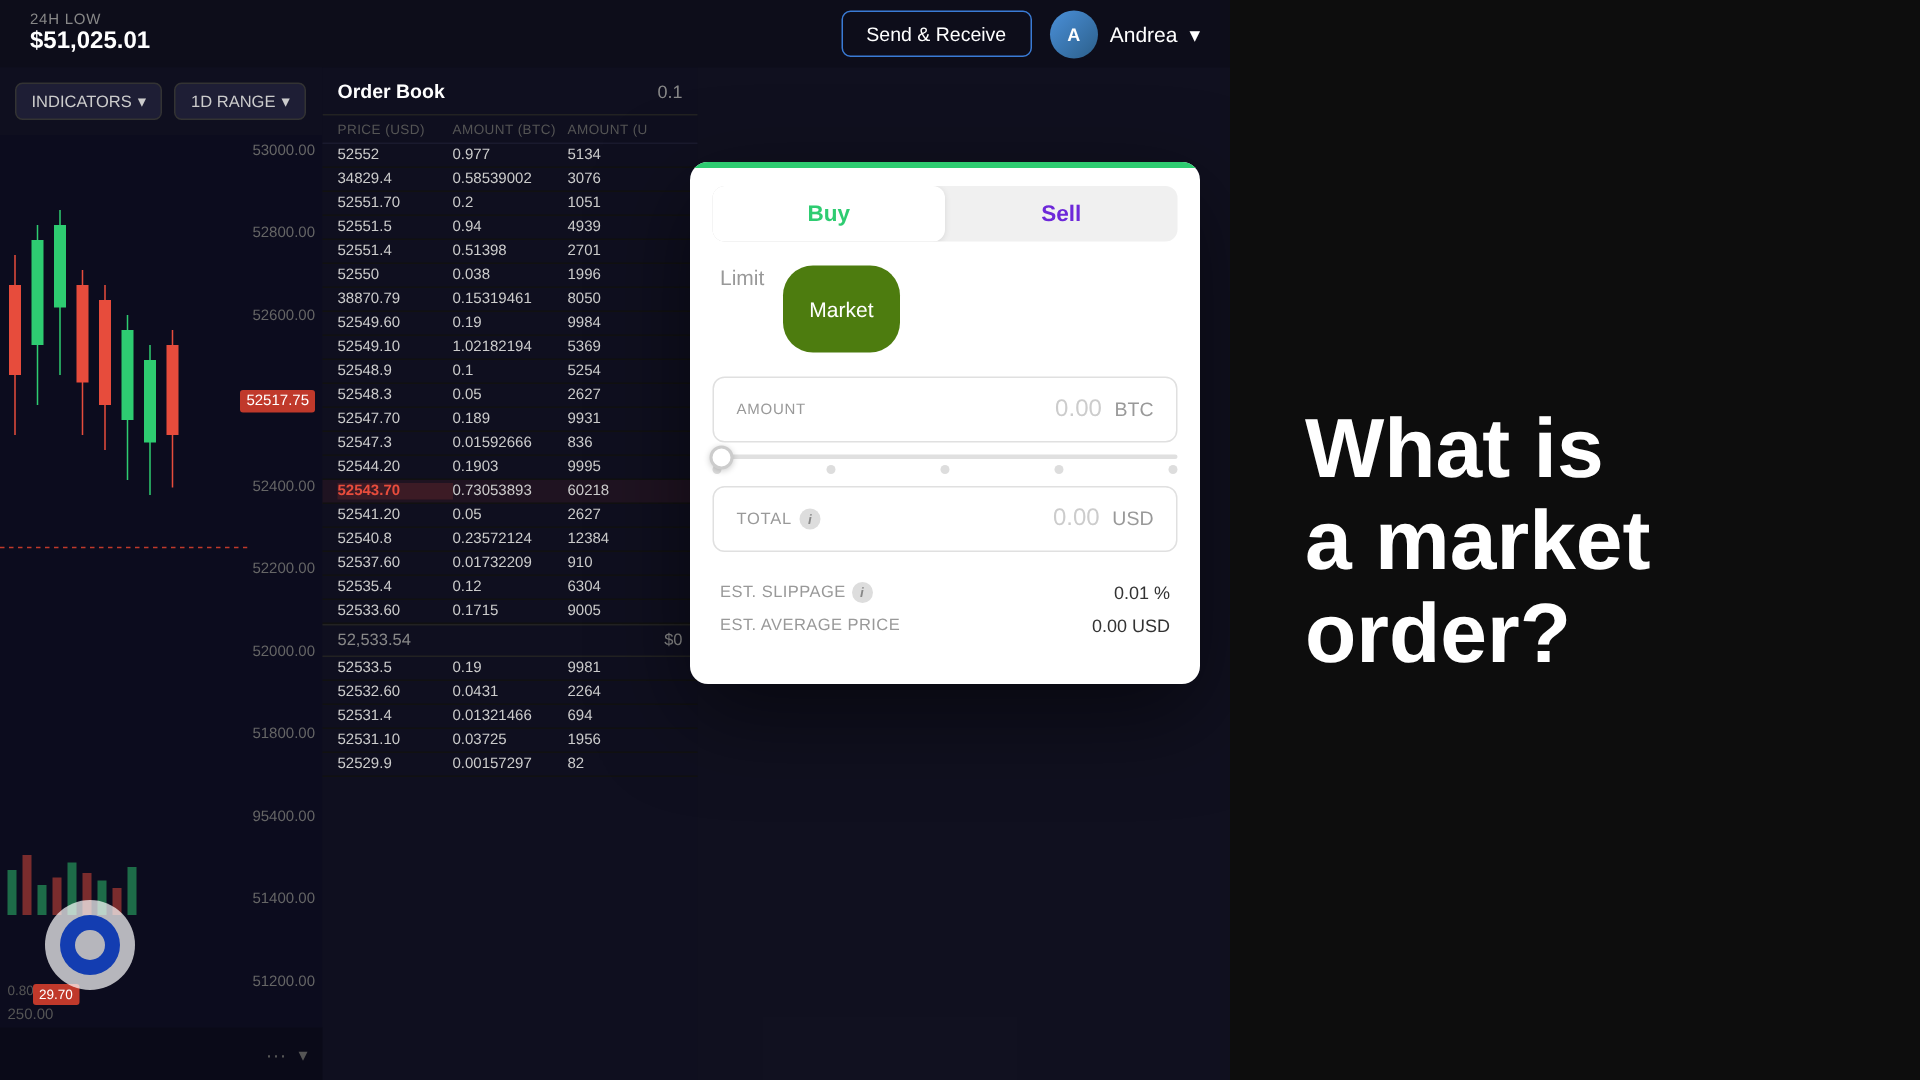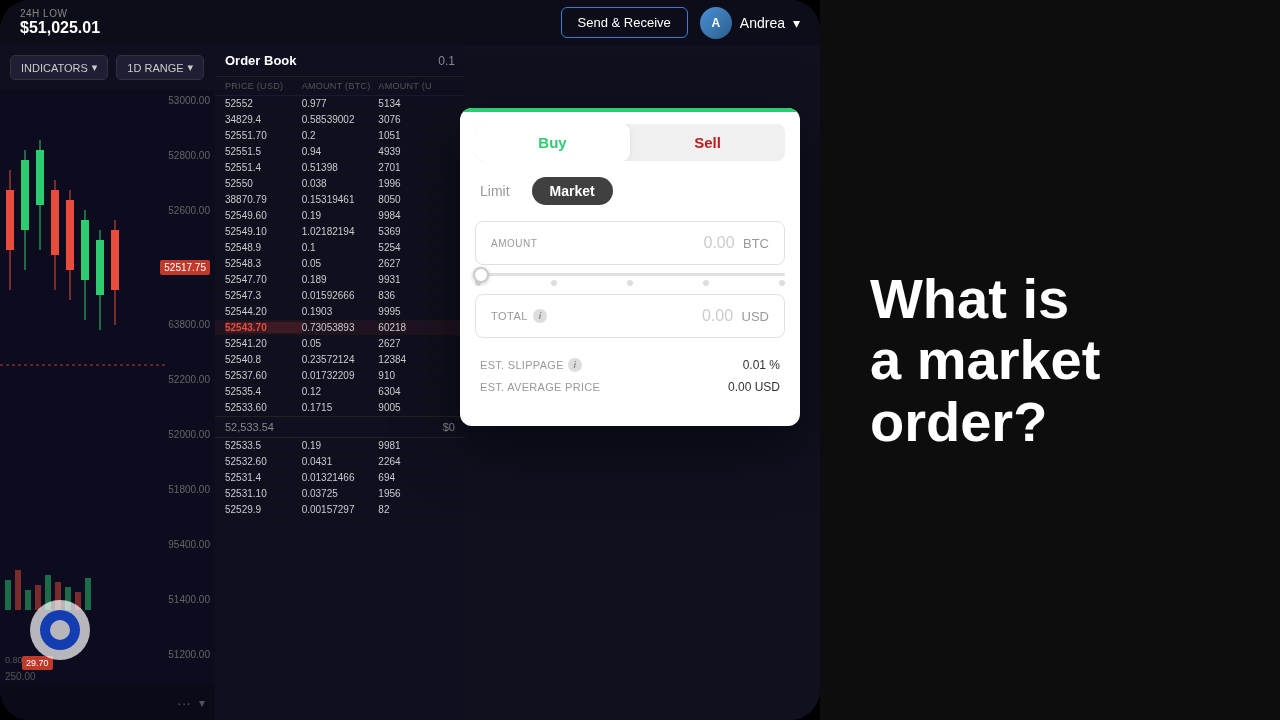--- a/index.html
+++ b/index.html
@@ -12,21 +12,20 @@
       display: flex;
     }
 
     
     .trading-panel {
       width: 820px;
       height: 720px;
       background: #1a1a2e;
       position: relative;
       overflow: hidden;
-      border-radius: 30px;
     }
 
     
     .trading-panel::before {
       content: '';
       position: absolute;
       inset: 0;
       background: rgba(10, 10, 20, 0.55);
       z-index: 1;
       pointer-events: none;
@@ -332,44 +331,44 @@
       transition: background 0.2s;
     }
 
     .tab-btn.active-buy {
       background: #fff;
       color: #2ecc71;
       box-shadow: 0 1px 4px rgba(0,0,0,0.1);
     }
 
     .tab-btn.inactive {
-      color: #b91c1c;
+      color: #6d28d9;
     }
 
     .limit-market-row {
       display: flex;
-      align-items: center;
-      gap: 22px;
+      align-items: flex-start;
+      gap: 12px;
       padding: 16px 20px 8px;
     }
 
     .order-type-label {
       font-size: 14px;
       color: #999;
       cursor: pointer;
     }
 
     .order-type-pill {
-      background: #404040;
+      background: #4d7c0f;
       color: #fff;
       border: none;
       border-radius: 20px;
-      padding: 6px 18px;
+      padding: 21px 18px;
       font-size: 14px;
-      font-weight: 700;
+      font-weight: 400;
       cursor: pointer;
     }
 
     .amount-section {
       margin: 8px 15px;
       border: 1px solid #e0e0e0;
       border-radius: 8px;
       padding: 12px 15px;
       display: flex;
       justify-content: space-between;
@@ -550,21 +549,21 @@
     </button>
   </div>
 
   <div class="chart-area">
 
     <div class="price-labels">
       <span class="price-label">53000.00</span>
       <span class="price-label">52800.00</span>
       <span class="price-label">52600.00</span>
       <span class="price-label" style="background:#c0392b;color:#fff;font-size:10px;padding:2px 4px;border-radius:2px;">52517.75</span>
-      <span class="price-label">63800.00</span>
+      <span class="price-label">52400.00</span>
       <span class="price-label">52200.00</span>
       <span class="price-label">52000.00</span>
       <span class="price-label">51800.00</span>
       <span class="price-label">95400.00</span>
       <span class="price-label">51400.00</span>
       <span class="price-label">51200.00</span>
       <span class="price-label">51000.00</span>
     </div>
 
     <svg width="165" height="580" style="position:absolute;left:0;top:0;">

